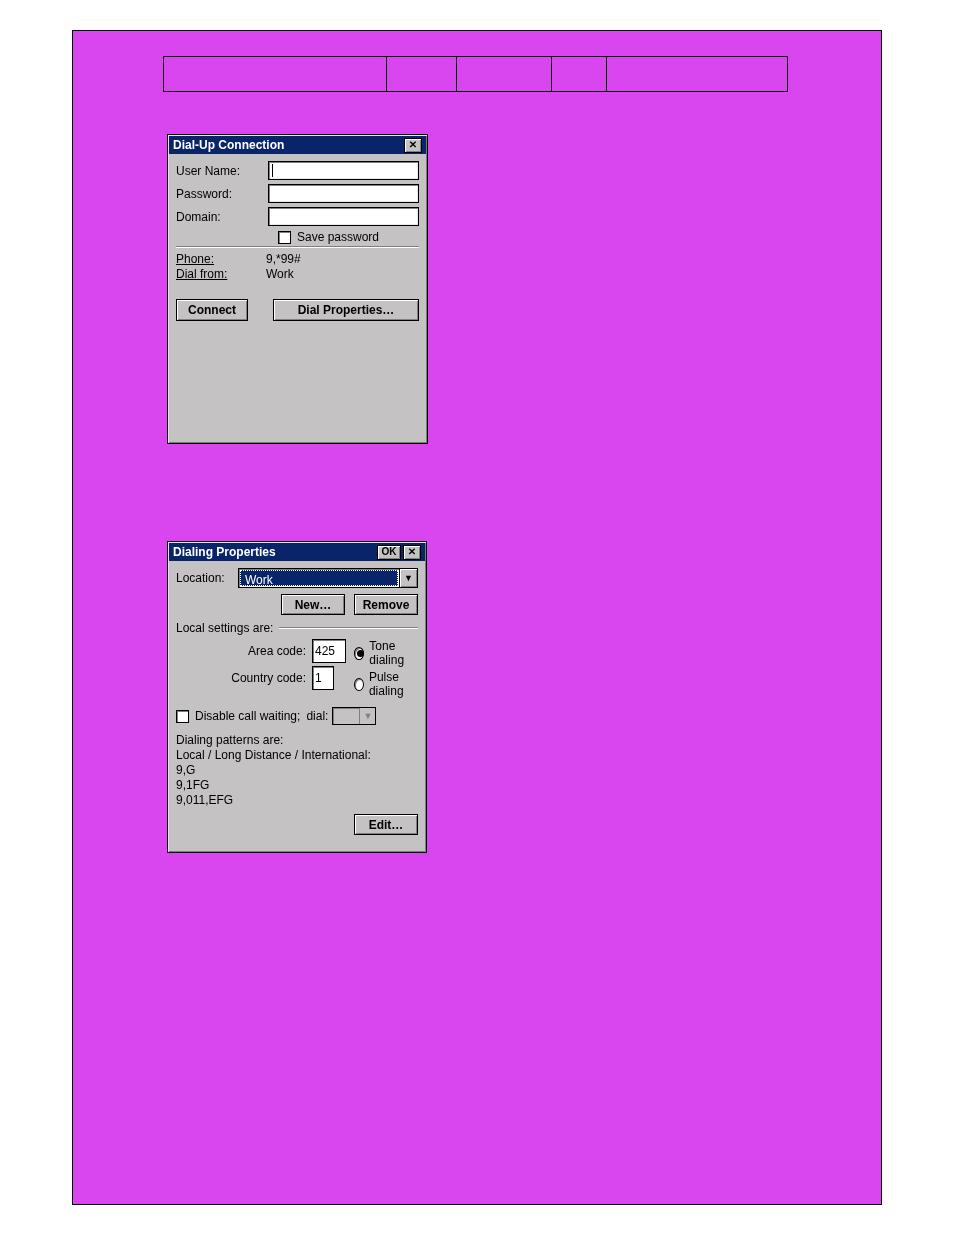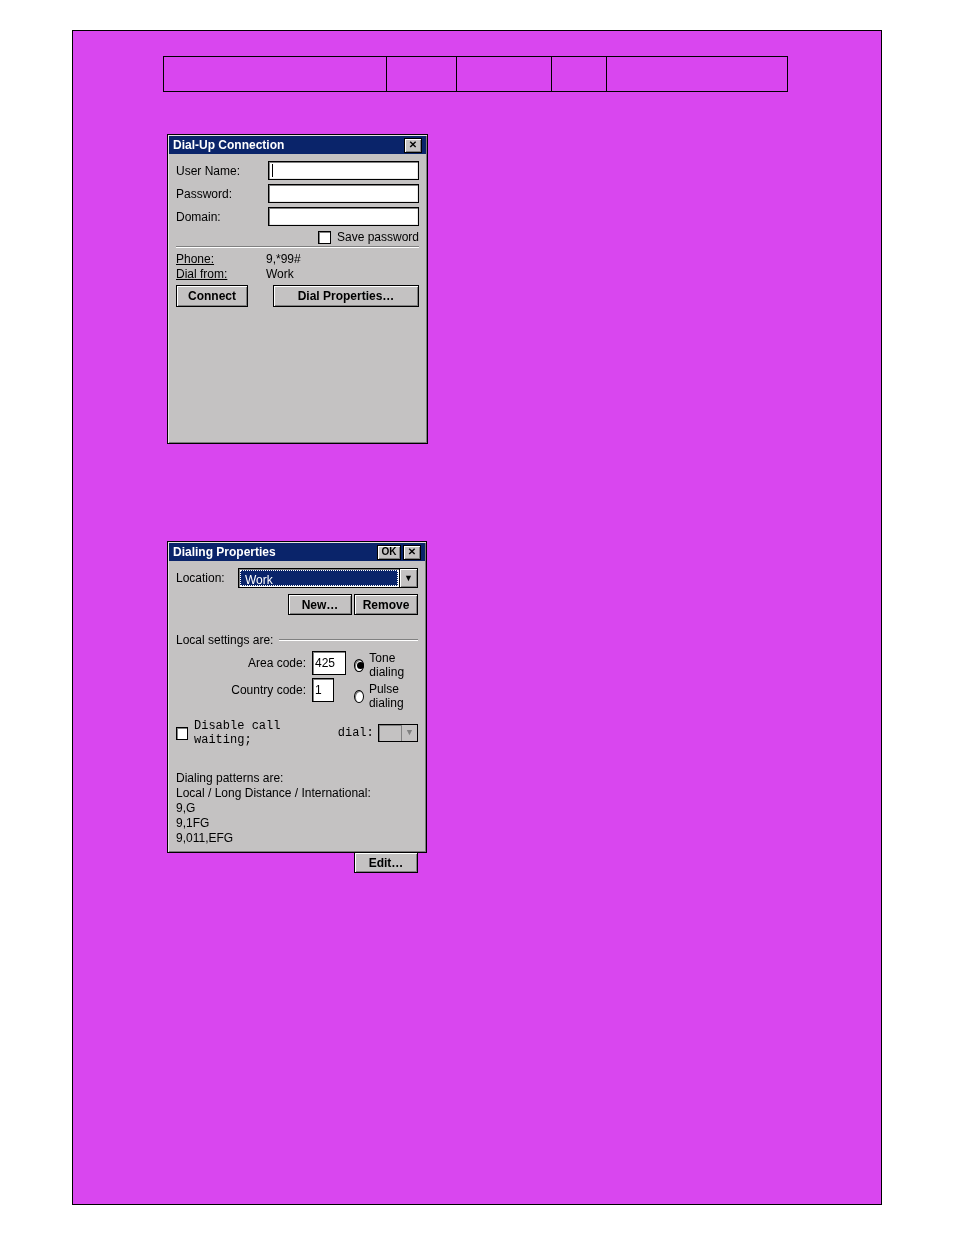--- a/index.html
+++ b/index.html
@@ -128,40 +128,39 @@
     position: absolute;
     left: 3px; top: 2px; bottom: 2px;
     width: 1px;
     background: #000;
   }
   .chk-row {
     display: flex;
     align-items: center;
     margin-left: 102px;
     margin-top: 2px;
-    justify-content: flex-end;
   }
   .checkbox {
     width: 13px; height: 13px;
     background: #fff;
     border: 1px solid #000;
     box-shadow: inset 1px 1px 0 #808080;
     margin-right: 6px;
   }
   .hr {
     border-top: 1px solid #808080;
     border-bottom: 1px solid #fff;
     margin: 2px 0 4px 0;
   }
   .info-row { display: flex; margin-bottom: 1px; }
   .info-row .lbl { width: 90px; text-decoration: underline; }
   .btn-row {
     display: flex;
     gap: 25px;
-    margin-top: 4px;
+    margin-top: 18px;
   }
   .win-btn {
     background: #c4c2c2;
     border: 1px solid #000;
     box-shadow: inset 1px 1px 0 #fff, inset -1px -1px 0 #808080;
     font-family: inherit;
     font-size: 12px;
     font-weight: bold;
     padding: 2px 8px;
     height: 22px;
@@ -205,22 +204,22 @@
     border-left: 1px solid #000;
     box-shadow: inset 1px 1px 0 #fff, inset -1px -1px 0 #808080;
     display: flex;
     align-items: center;
     justify-content: center;
     font-size: 9px;
   }
   .newremove-row {
     display: flex;
     justify-content: flex-end;
-    gap: 2px;
-    margin-bottom: 18px;
+    gap: 9px;
+    margin-bottom: 6px;
   }
   .btn-small { width: 64px; height: 21px; font-weight: bold; }
 
   .group-label {
     font-size: 12px;
     position: relative;
     margin-bottom: 4px;
     display: flex;
     align-items: center;
   }
@@ -264,22 +263,21 @@
     content: "";
     position: absolute;
     left: 2px; top: 2px;
     width: 7px; height: 7px;
     border-radius: 50%;
     background: #000;
   }
   .cw-row {
     display: flex;
     align-items: center;
-    margin-bottom: 24px;
-    font-family: Liberation Mono, monospace;
+    margin-bottom: 8px;
   }
   .cw-row .checkbox { margin-right: 6px; }
   .cw-combo {
     width: 44px; height: 18px;
     display: flex;
     border: 1px solid #000;
     box-shadow: inset 1px 1px 0 #808080;
     background: #c4c2c2;
     margin-left: 4px;
   }

